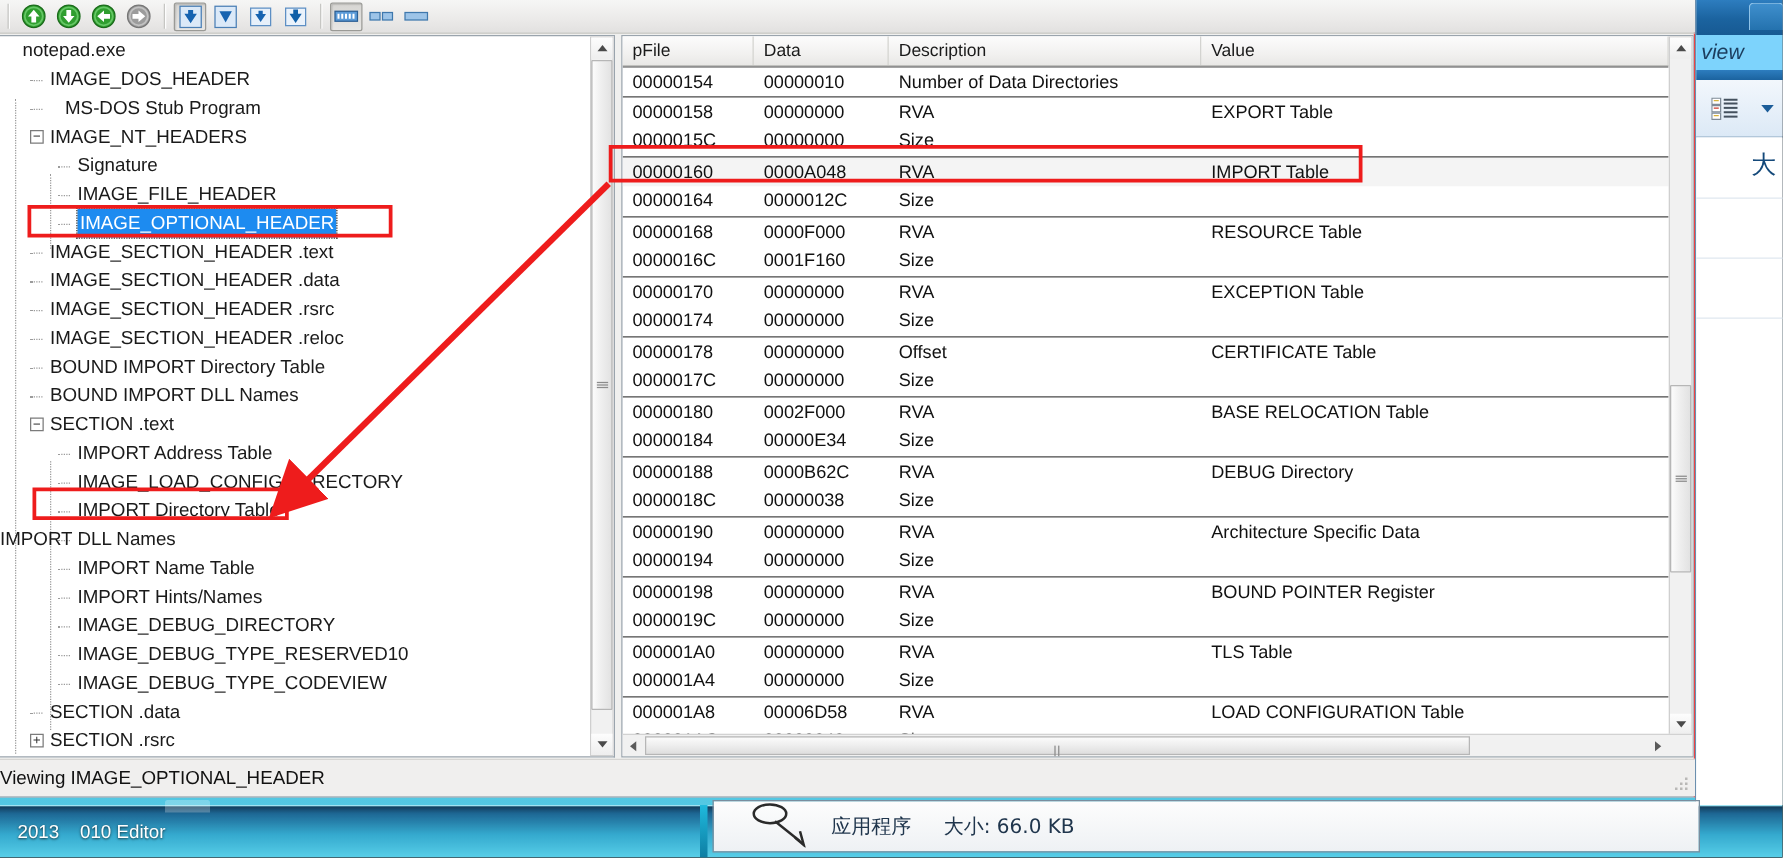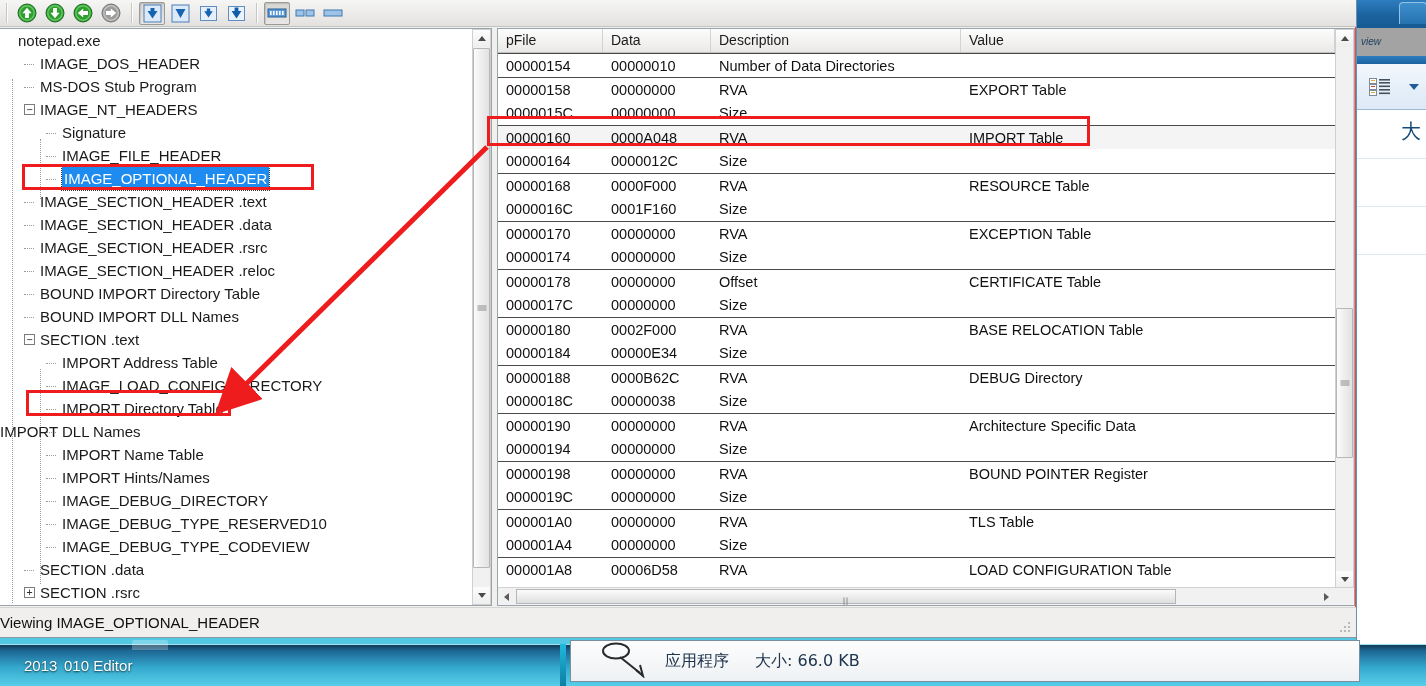--- a/index.html
+++ b/index.html
@@ -27,22 +27,22 @@
     background: linear-gradient(180deg,#2d7dbf 0%,#1b639f 55%,#175a93 100%);
   }
   .bg-win-tabcorner {
     position: absolute; left: 42px; top: 2px; width: 28px; height: 22px;
     border: 1px solid #8fc3e8; border-bottom: none;
     border-radius: 4px 4px 0 0;
     background: linear-gradient(180deg,#3f8fcd,#2472ae);
   }
   .bg-win-ribbonlabel {
     position: absolute; left: 0; top: 28px; width: 70px; height: 28px;
-    background: #a3a3a3;
-    font-size: 10px; font-style: italic; color: #1b3d5e;
+    background: #7dd3fc;
+    font-size: 17px; font-style: italic; color: #1b3d5e;
     padding-left: 4px; line-height: 28px; overflow: hidden; white-space: nowrap;
   }
   .bg-win-ribbonbar {
     position: absolute; left: 0; top: 56px; width: 70px; height: 8px;
     background: linear-gradient(180deg,#2d7dbf,#1b639f);
   }
   .bg-win-ribbon {
     position: absolute; left: 0; top: 64px; width: 70px; height: 46px;
     background: linear-gradient(180deg,#f2f7fc,#dce9f6);
     border-bottom: 1px solid #9db8d0;
@@ -363,21 +363,21 @@
     <div class="tree-panel">
       <div class="tree-inner">
 
         <div class="guide-v" style="left:12px; top:50px; height:524px;"></div>
         <div class="guide-v" style="left:40px; top:110px; height:60px;"></div>
         <div class="guide-v" style="left:40px; top:340px; height:215px;"></div>
 
         <div id="tree-rows">
             <div class="tree-row"><span class="lbl" style="margin-left: 18px;">notepad.exe</span></div>
             <div class="tree-row"><span class="guide-h" style="left: 24px; top: 12px; width: 10px;"></span><span class="lbl" style="margin-left: 40px;">IMAGE_DOS_HEADER</span></div>
-            <div class="tree-row"><span class="guide-h" style="left: 24px; top: 12px; width: 10px;"></span><span class="lbl" style="margin-left: 40px;">MS-DOS Stub Program</span></div>
+            <div class="tree-row"><span class="guide-h" style="left: 24px; top: 12px; width: 10px;"></span><span class="lbl" style="margin-left: 52px;">MS-DOS Stub Program</span></div>
             <div class="tree-row"><span class="node-box" style="left: 24px; top: 6px;">−</span><span class="lbl" style="margin-left: 40px;">IMAGE_NT_HEADERS</span></div>
             <div class="tree-row"><span class="guide-h" style="left: 46px; top: 12px; width: 10px;"></span><span class="lbl" style="margin-left: 62px;">Signature</span></div>
             <div class="tree-row"><span class="guide-h" style="left: 46px; top: 12px; width: 10px;"></span><span class="lbl" style="margin-left: 62px;">IMAGE_FILE_HEADER</span></div>
             <div class="tree-row sel"><span class="guide-h" style="left: 46px; top: 12px; width: 10px;"></span><span class="lbl" style="margin-left: 62px;">IMAGE_OPTIONAL_HEADER</span></div>
             <div class="tree-row"><span class="guide-h" style="left: 24px; top: 12px; width: 10px;"></span><span class="lbl" style="margin-left: 40px;">IMAGE_SECTION_HEADER .text</span></div>
             <div class="tree-row"><span class="guide-h" style="left: 24px; top: 12px; width: 10px;"></span><span class="lbl" style="margin-left: 40px;">IMAGE_SECTION_HEADER .data</span></div>
             <div class="tree-row"><span class="guide-h" style="left: 24px; top: 12px; width: 10px;"></span><span class="lbl" style="margin-left: 40px;">IMAGE_SECTION_HEADER .rsrc</span></div>
             <div class="tree-row"><span class="guide-h" style="left: 24px; top: 12px; width: 10px;"></span><span class="lbl" style="margin-left: 40px;">IMAGE_SECTION_HEADER .reloc</span></div>
             <div class="tree-row"><span class="guide-h" style="left: 24px; top: 12px; width: 10px;"></span><span class="lbl" style="margin-left: 40px;">BOUND IMPORT Directory Table</span></div>
             <div class="tree-row"><span class="guide-h" style="left: 24px; top: 12px; width: 10px;"></span><span class="lbl" style="margin-left: 40px;">BOUND IMPORT DLL Names</span></div>
@@ -614,21 +614,21 @@
     <defs>
       <marker id="ah" markerWidth="9" markerHeight="9" refX="2" refY="4.5" orient="auto">
         <path d="M0,0 L9,4.5 L0,9 z" fill="#ee1c1c"></path>
       </marker>
     </defs>
     <line x1="487" y1="147" x2="240" y2="390" stroke="#ee1c1c" stroke-width="5" marker-end="url(#ah)"></line>
   </svg>
 
   <div class="taskbar">
     <div class="tb-raised"></div>
-    <div class="tb-item" style="left:16px;justify-content:flex-end;">
+    <div class="tb-item" style="left:6px;justify-content:flex-end;">
         <span>2013</span>
       </div>
     <div class="tb-item" style="left:56px;">
         <span>010 Editor</span>
       </div>
 
     <div class="task-accentbar"></div>
 
     <div class="tooltip">
       <span>应用程序</span>

